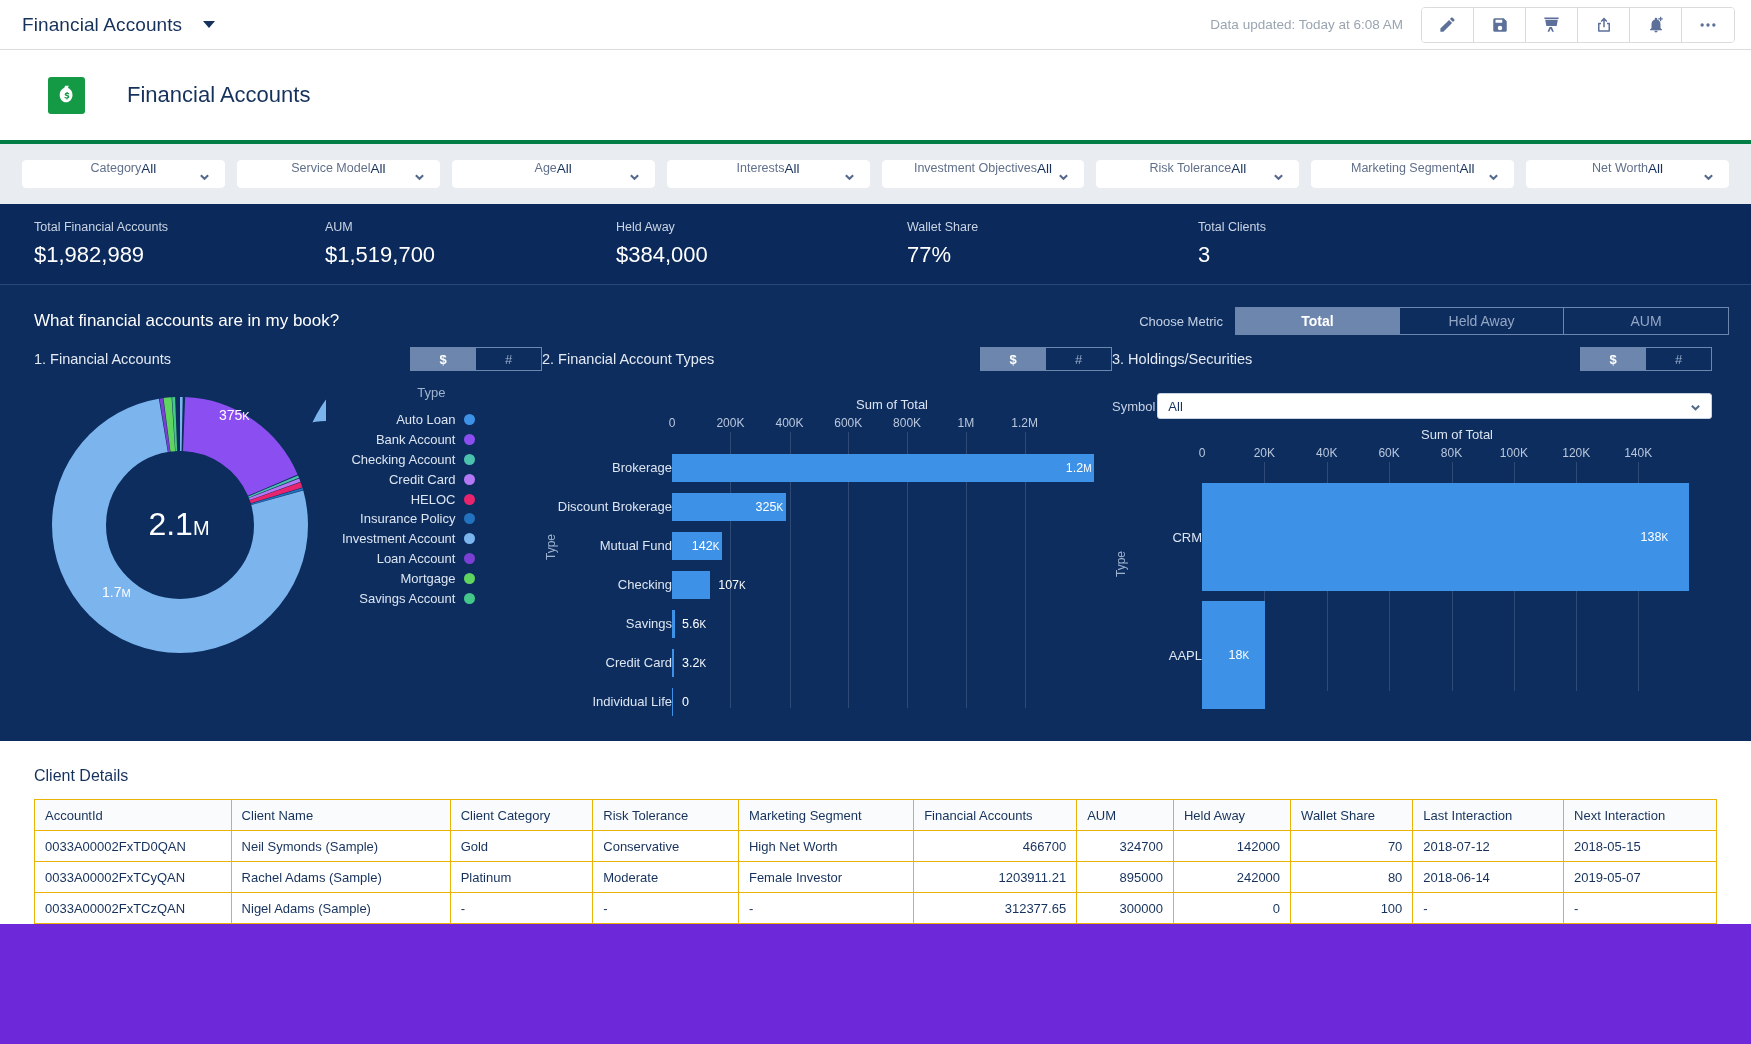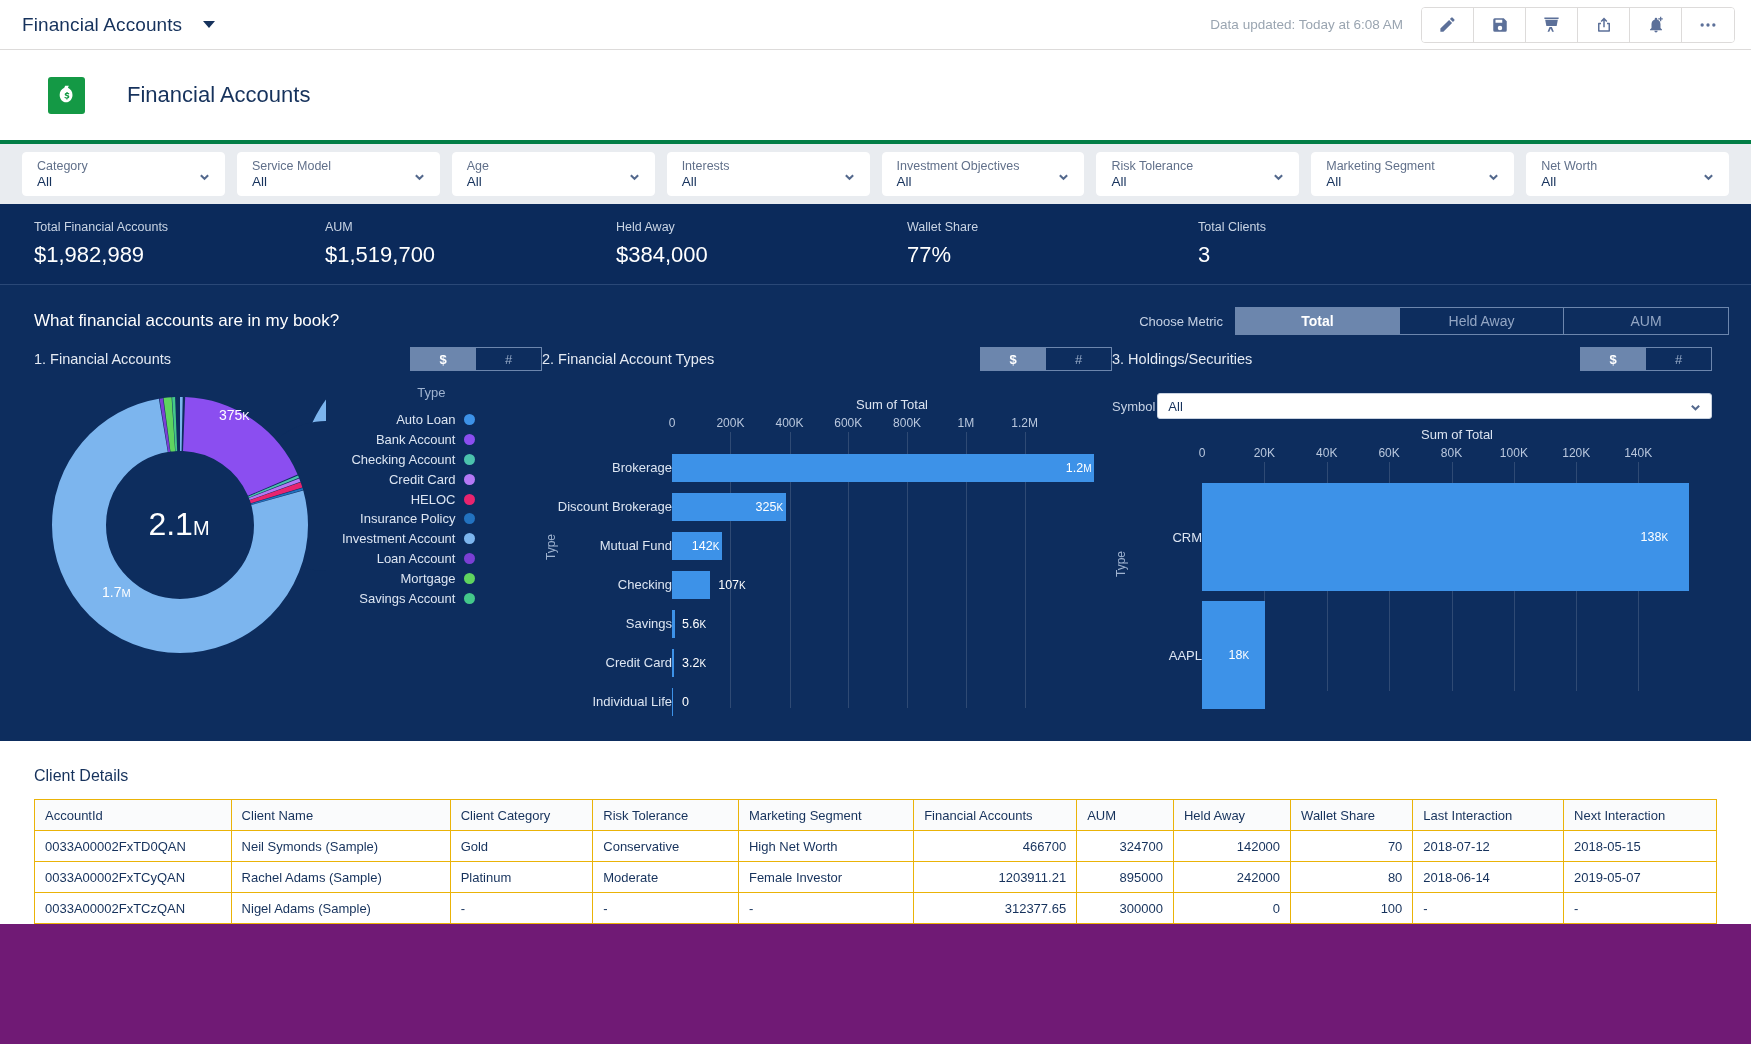--- a/index.html
+++ b/index.html
@@ -3,21 +3,21 @@
 <meta charset="utf-8">
 <style>
   * { box-sizing: border-box; margin: 0; padding: 0; }
   html, body {
     width: 1751px; height: 1044px;
     font-family: "Liberation Sans", sans-serif;
     background: #ffffff;
     overflow: hidden;
     color: #16325c;
   }
-  .app { width: 1751px; height: 1044px; position: relative; background:#701a75; }
+  .app { width: 1751px; height: 1044px; position: relative; background:#6d28d9; }
 
   
   .topbar {
     height: 50px; display: flex; align-items: center;
     border-bottom: 1px solid #dddbda; background: #fff;
     padding: 0 16px 0 22px;
   }
   .topbar-title {
     font-size: 19px; color: #16325c; font-weight: 400; letter-spacing: .1px;
   }
@@ -50,22 +50,22 @@
     display: flex; align-items: center; justify-content: center;
   }
   .page-title { font-size: 22px; color: #16325c; margin-left: 42px; font-weight: 400; }
 
   
   .filters {
     background: #e9ecf0; padding: 12px 22px; display: flex; gap: 12px;
     height: 60px; align-items: center;
   }
   .filter {
-    flex: 1; background: #fff; border-radius: 4px; height: 44px;
-    display: flex; flex-direction: column; justify-content: center;
+    flex: 1; background: #fff; border-radius: 4px; height: 28px;
+    display: flex; flex-direction: row; justify-content: center;
     padding: 0 14px; position: relative; cursor: pointer;
     border: 1px solid #fff;
   }
   .filter-label { font-size: 12.5px; color: #61708a; line-height: 15px; }
   .filter-value { font-size: 13.5px; color: #16325c; line-height: 16px; }
   .filter-caret {
     position: absolute; right: 14px; top: 50%; transform: translateY(-50%);
     width: 11px; height: 11px;
   }
   .filter-caret svg { stroke: #54698d; fill: none; stroke-width: 2.2; }

